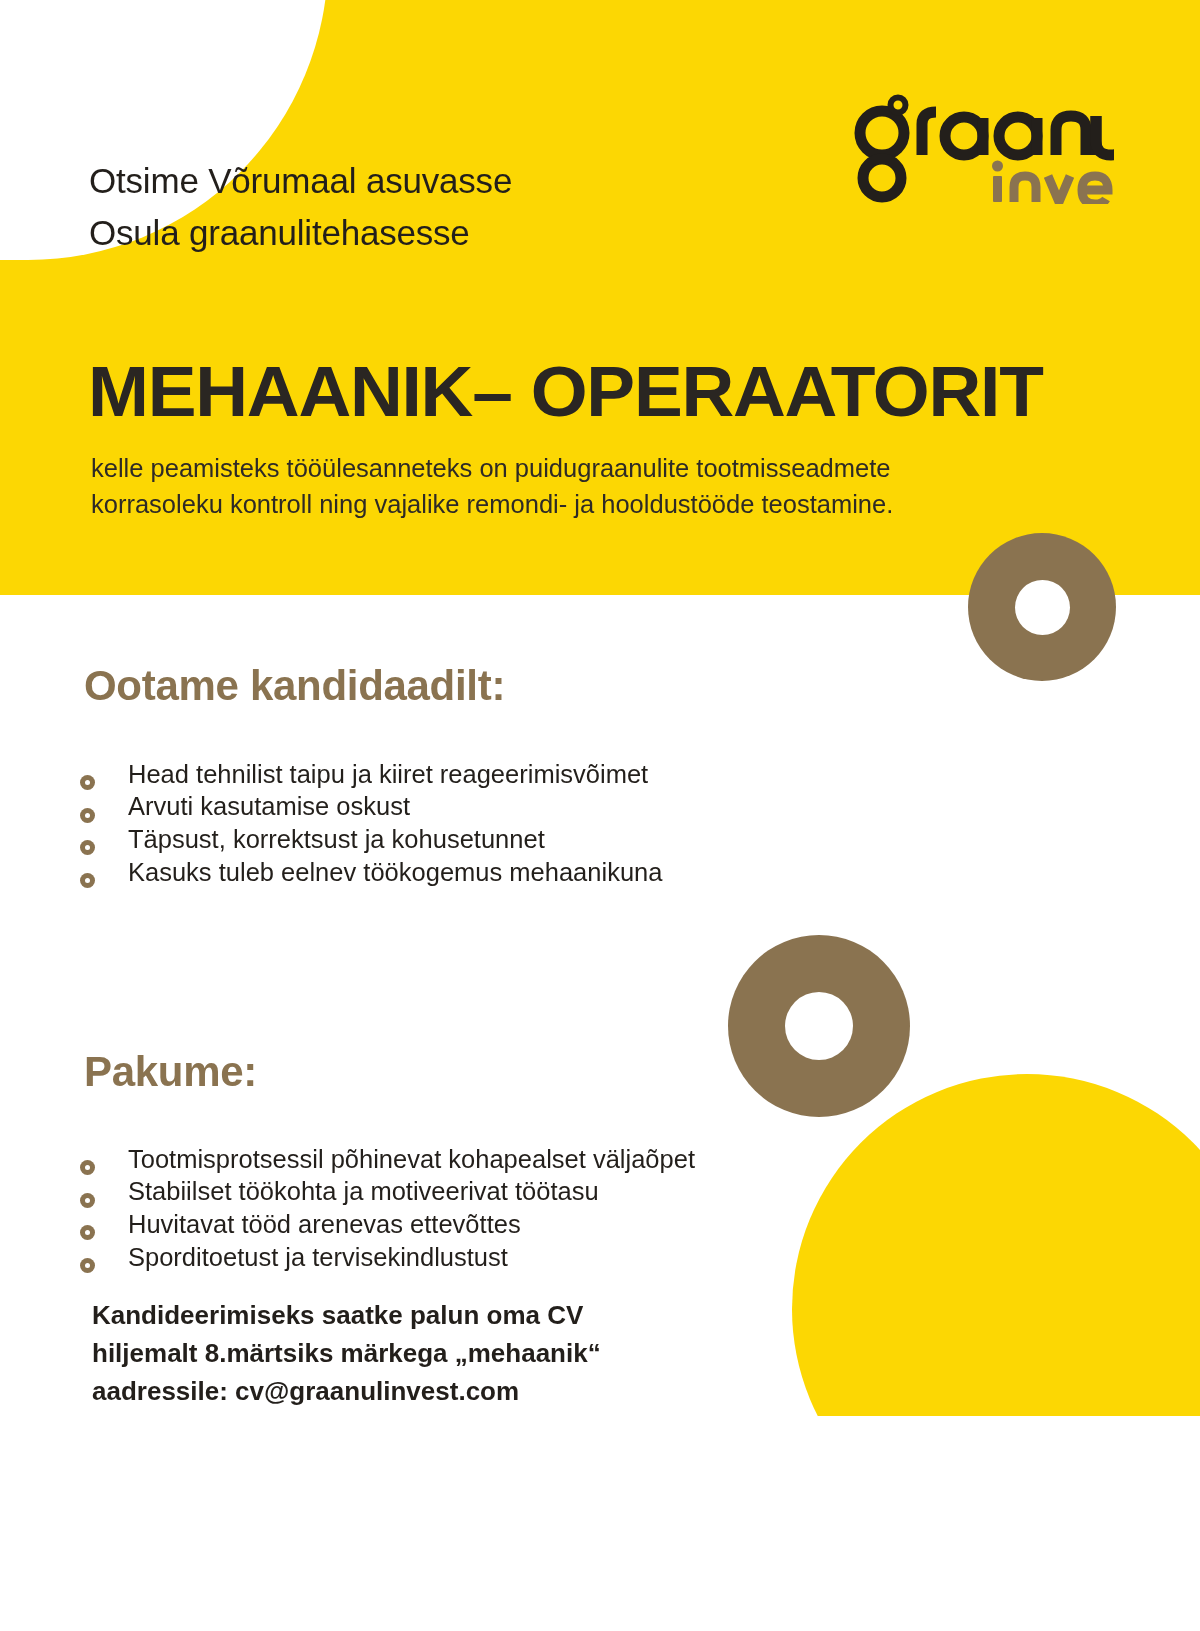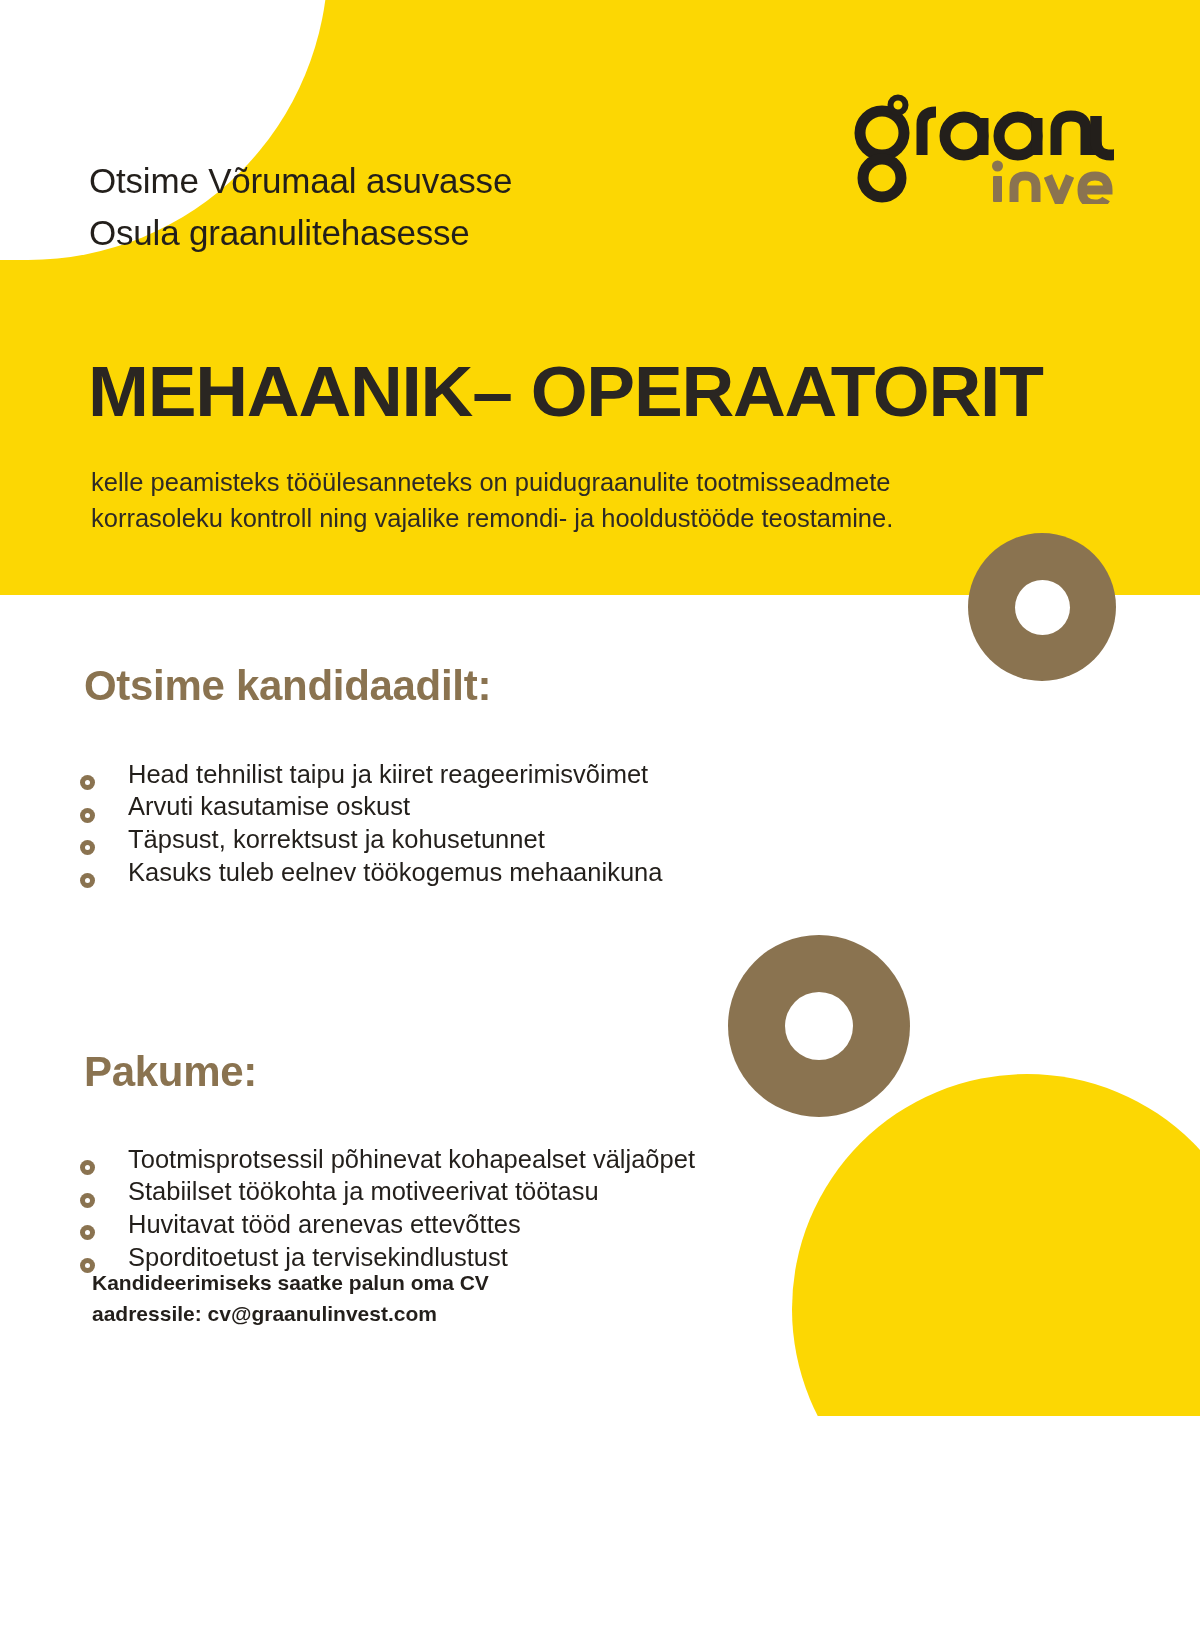--- a/index.html
+++ b/index.html
@@ -61,21 +61,21 @@
     font-size:71px;
     font-weight:bold;
     letter-spacing:-1.2px;
     white-space:nowrap;
     transform:scaleX(1.03);
     transform-origin:left center;
   }
 
   .subtitle {
     position:absolute;
-    left:91px; top:464px;
+    left:91px; top:450px;
     z-index:5;
     width:990px;
     color:#2e2a26;
     font-size:25.5px;
     line-height:1.42;
   }
   .subtitle div { white-space:nowrap; }
 
   
   .donut {
@@ -163,24 +163,24 @@
   .bullet-text {
     color:#231f1b;
     font-size:25.5px;
     line-height:1.22;
     white-space:nowrap;
   }
 
   
   .contact {
     position:absolute;
-    left:92px; top:1268px;
+    left:92px; top:1296px;
     z-index:5;
     color:#231f1b;
-    font-size:21px;
+    font-size:26px;
     font-weight:bold;
     line-height:1.47;
   }
   .contact div { white-space:nowrap; }
 </style>
 </head>
 <body>
 
 <div class="poster">
 
@@ -239,21 +239,21 @@
   <div class="headline">MEHAANIK– OPERAATORIT</div>
 
   <div class="subtitle">
     <div>kelle peamisteks tööülesanneteks on puidugraanulite tootmisseadmete</div>
     <div>korrasoleku kontroll ning vajalike remondi- ja hooldustööde teostamine.</div>
   </div>
 
   <div class="donut donut-small"></div>
   <div class="donut donut-large"></div>
 
-  <div class="section-head head-expect">Otsime kandidaadilt:</div>
+  <div class="section-head head-expect">Ootame kandidaadilt:</div>
   <div class="bullet-list list-expect">
     <div class="bullet-row">
       <span class="bullet-mark"></span>
       <span class="bullet-text">Head tehnilist taipu ja kiiret reageerimisvõimet</span>
     </div>
     <div class="bullet-row">
       <span class="bullet-mark"></span>
       <span class="bullet-text">Arvuti kasutamise oskust</span>
     </div>
     <div class="bullet-row">
@@ -281,16 +281,17 @@
       <span class="bullet-text">Huvitavat tööd arenevas ettevõttes</span>
     </div>
     <div class="bullet-row">
       <span class="bullet-mark"></span>
       <span class="bullet-text">Sporditoetust ja tervisekindlustust</span>
     </div>
   </div>
 
   <div class="contact">
     <div>Kandideerimiseks saatke palun oma CV</div>
+    <div>hiljemalt 8.märtsiks märkega „mehaanik“</div>
     <div>aadressile: cv@graanulinvest.com</div>
   </div>
 
 </div>
 
 </body></html>

